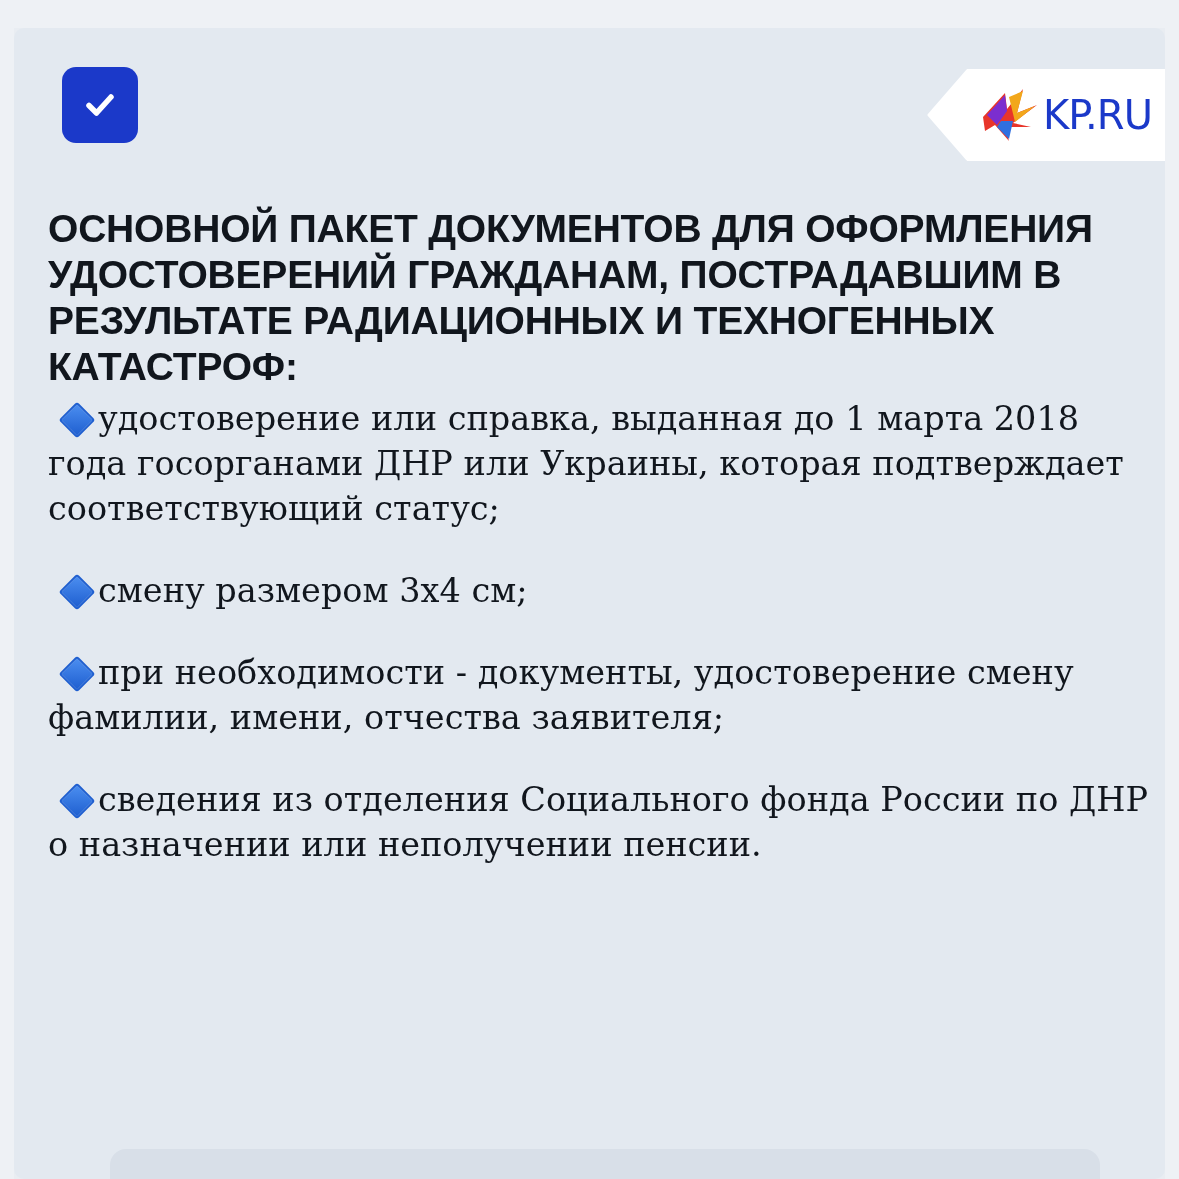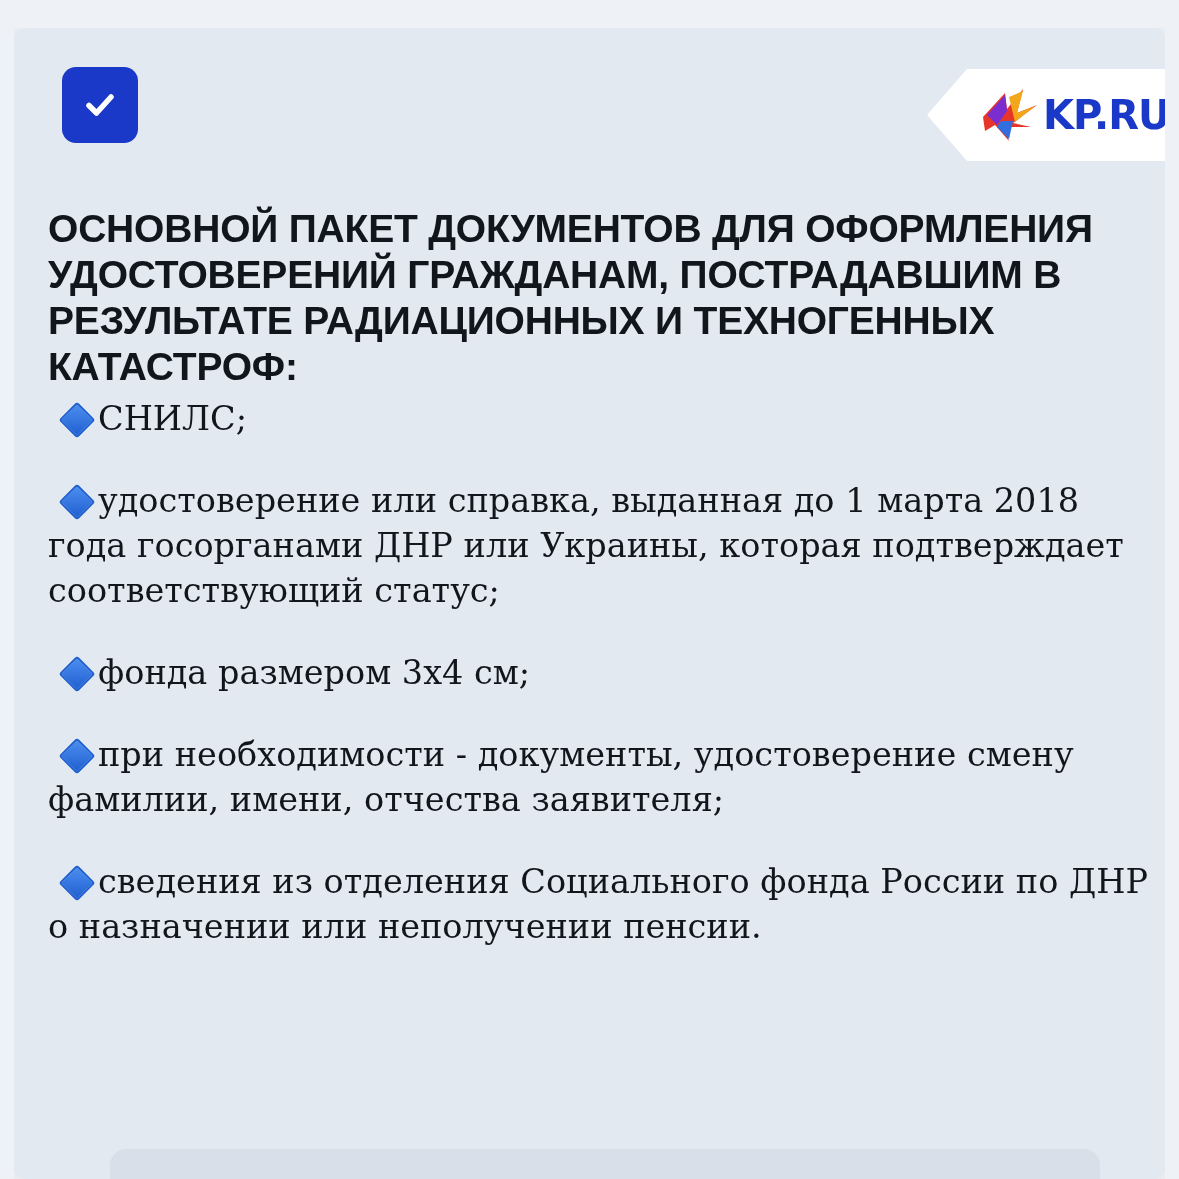--- a/index.html
+++ b/index.html
@@ -82,21 +82,21 @@
   }
   .kp-bird {
     margin-left: 52px;
     width: 62px;
     height: 56px;
     position: relative;
     flex: none;
   }
   .kp-text {
     font-family: "DejaVu Sans", sans-serif;
-    font-weight: bold;
+    font-weight: normal;
     font-size: 40px;
     letter-spacing: -1px;
     color: #1b39c9;
     margin-left: 2px;
     line-height: 1;
   }
 
   
   .heading {
     position: absolute;
@@ -182,30 +182,27 @@
       </svg>
     </span>
     <span class="kp-text">KP.RU</span>
   </div>
 
   <div class="heading">ОСНОВНОЙ ПАКЕТ ДОКУМЕНТОВ ДЛЯ ОФОРМЛЕНИЯ УДОСТОВЕРЕНИЙ ГРАЖДАНАМ, ПОСТРАДАВШИМ В РЕЗУЛЬТАТЕ РАДИАЦИОННЫХ И ТЕХНОГЕННЫХ КАТАСТРОФ:</div>
 
   <div class="doc-list">
 
 
-    <div class="doc-item">
-      <span class="bullet"></span><span class="doc-text">СНИЛС;</span>
-    </div>
 
     <div class="doc-item">
       <span class="bullet"></span><span class="doc-text">удостоверение или справка, выданная до 1 марта 2018 года госорганами ДНР или Украины, которая подтверждает соответствующий статус;</span>
     </div>
 
     <div class="doc-item">
-      <span class="bullet"></span><span class="doc-text">фонда размером 3х4 см;</span>
+      <span class="bullet"></span><span class="doc-text">смену размером 3х4 см;</span>
     </div>
 
     <div class="doc-item">
       <span class="bullet"></span><span class="doc-text">при необходимости - документы, удостоверение смену фамилии, имени, отчества заявителя;</span>
     </div>
 
     <div class="doc-item">
       <span class="bullet"></span><span class="doc-text">сведения из отделения Социального фонда России по ДНР о назначении или неполучении пенсии.</span>
     </div>
 

